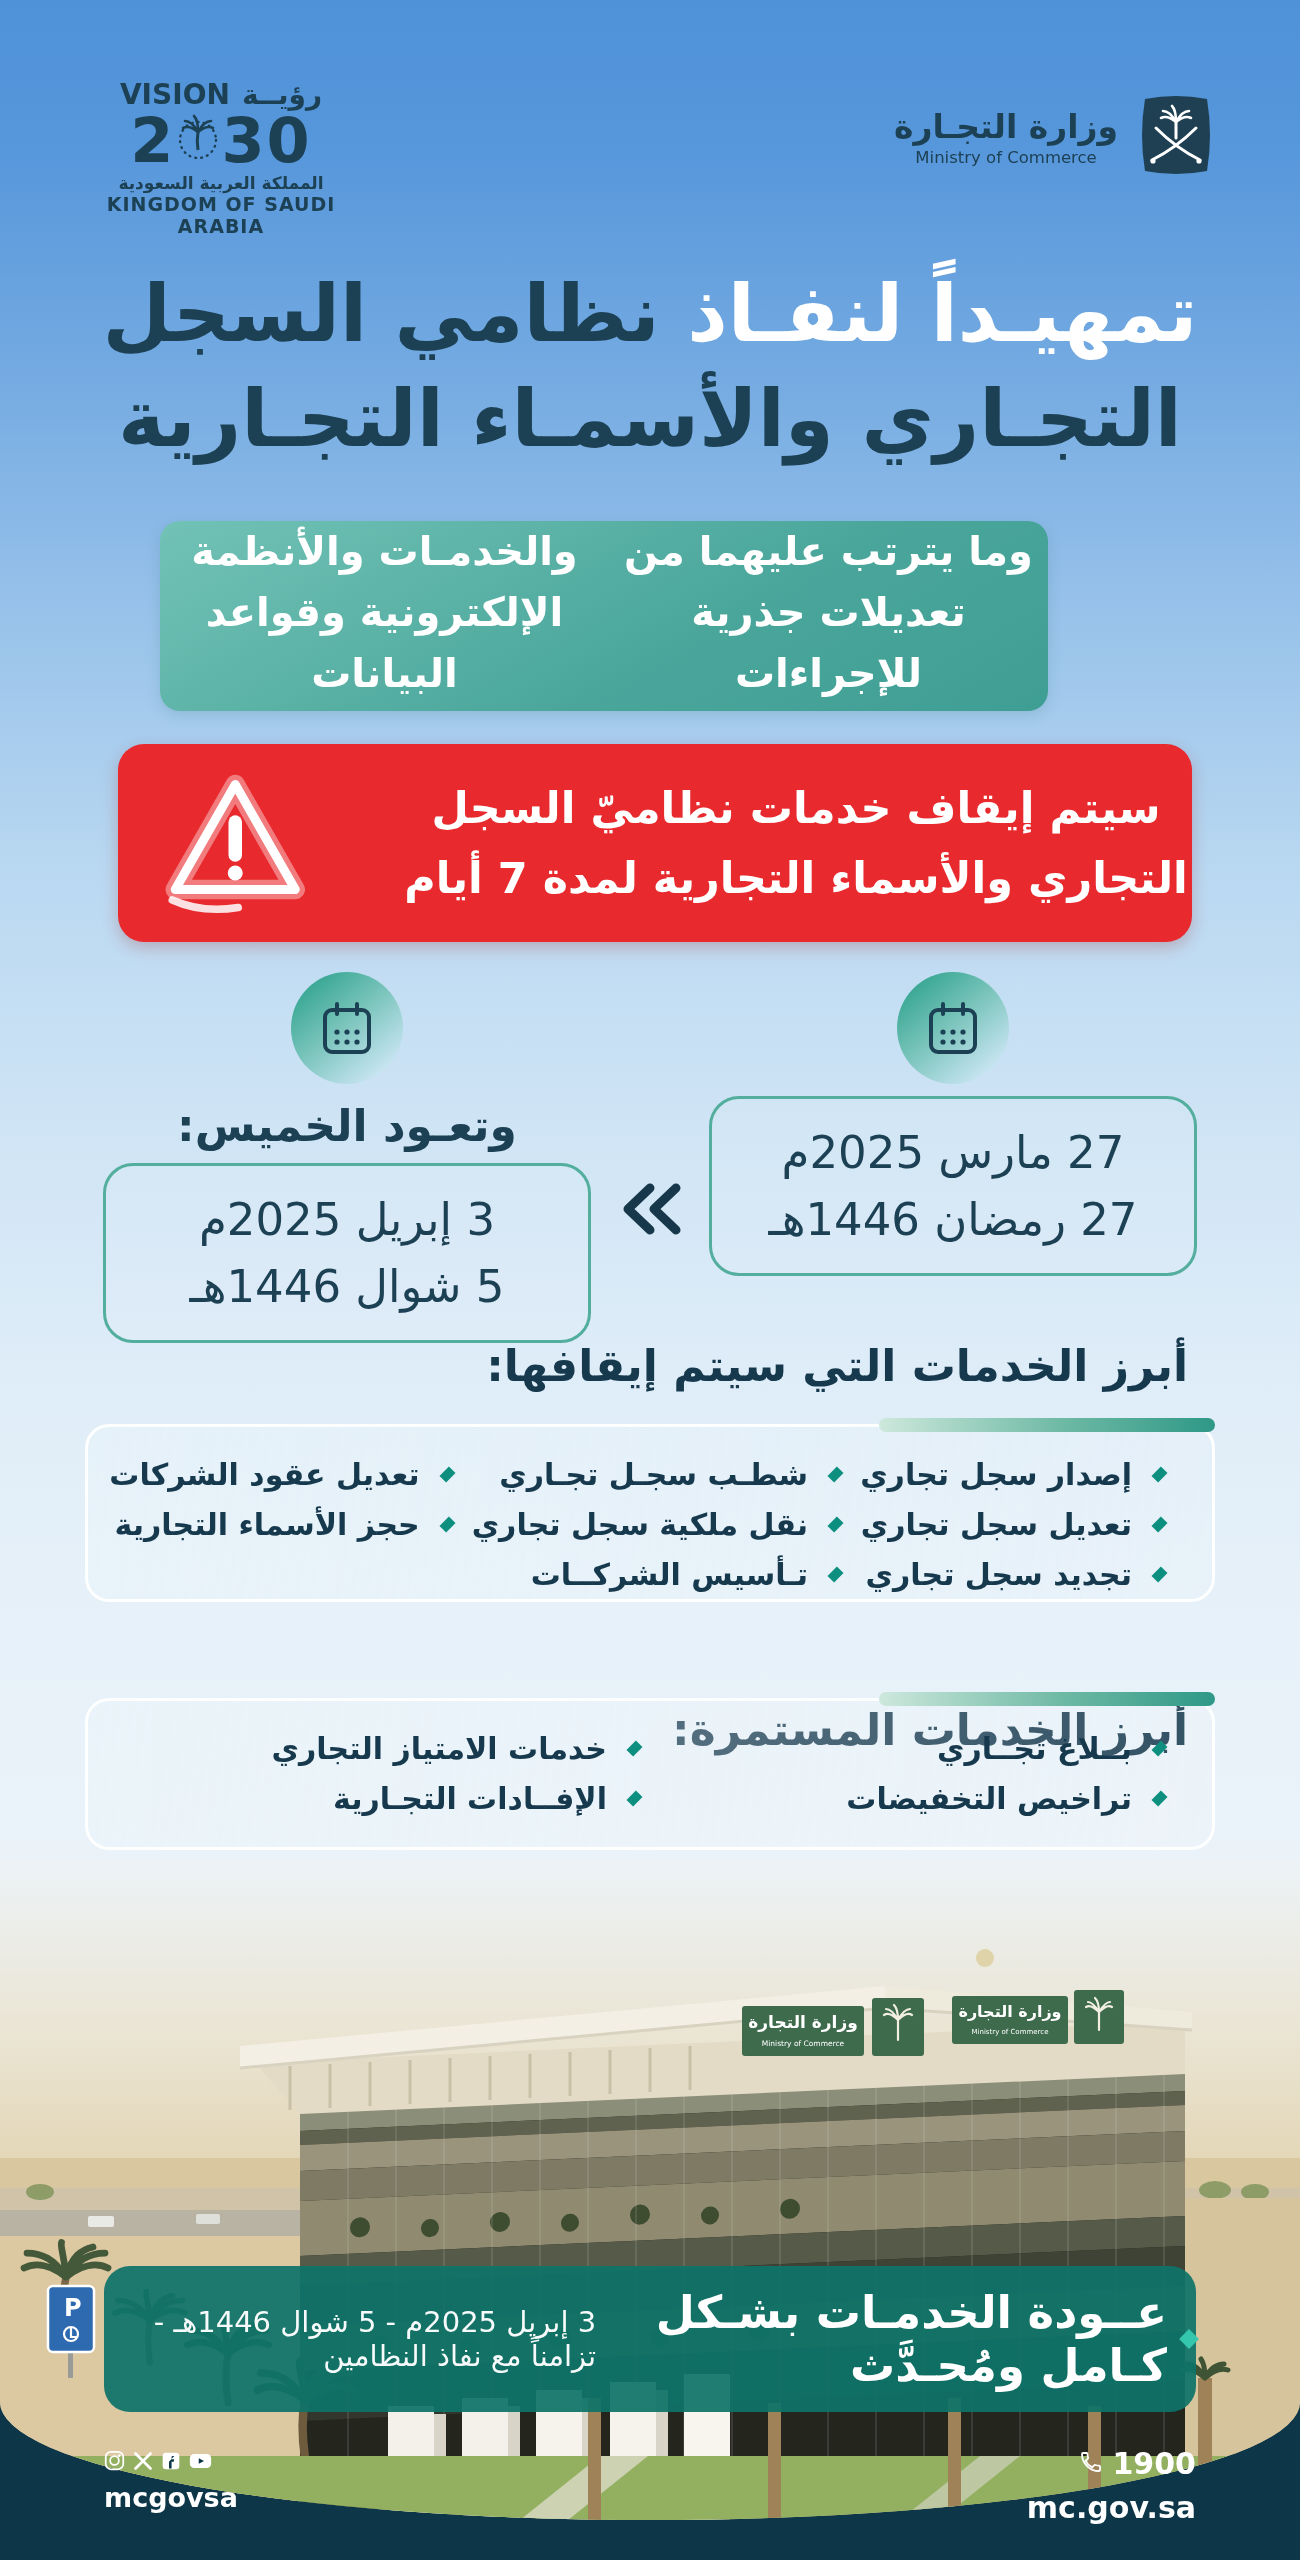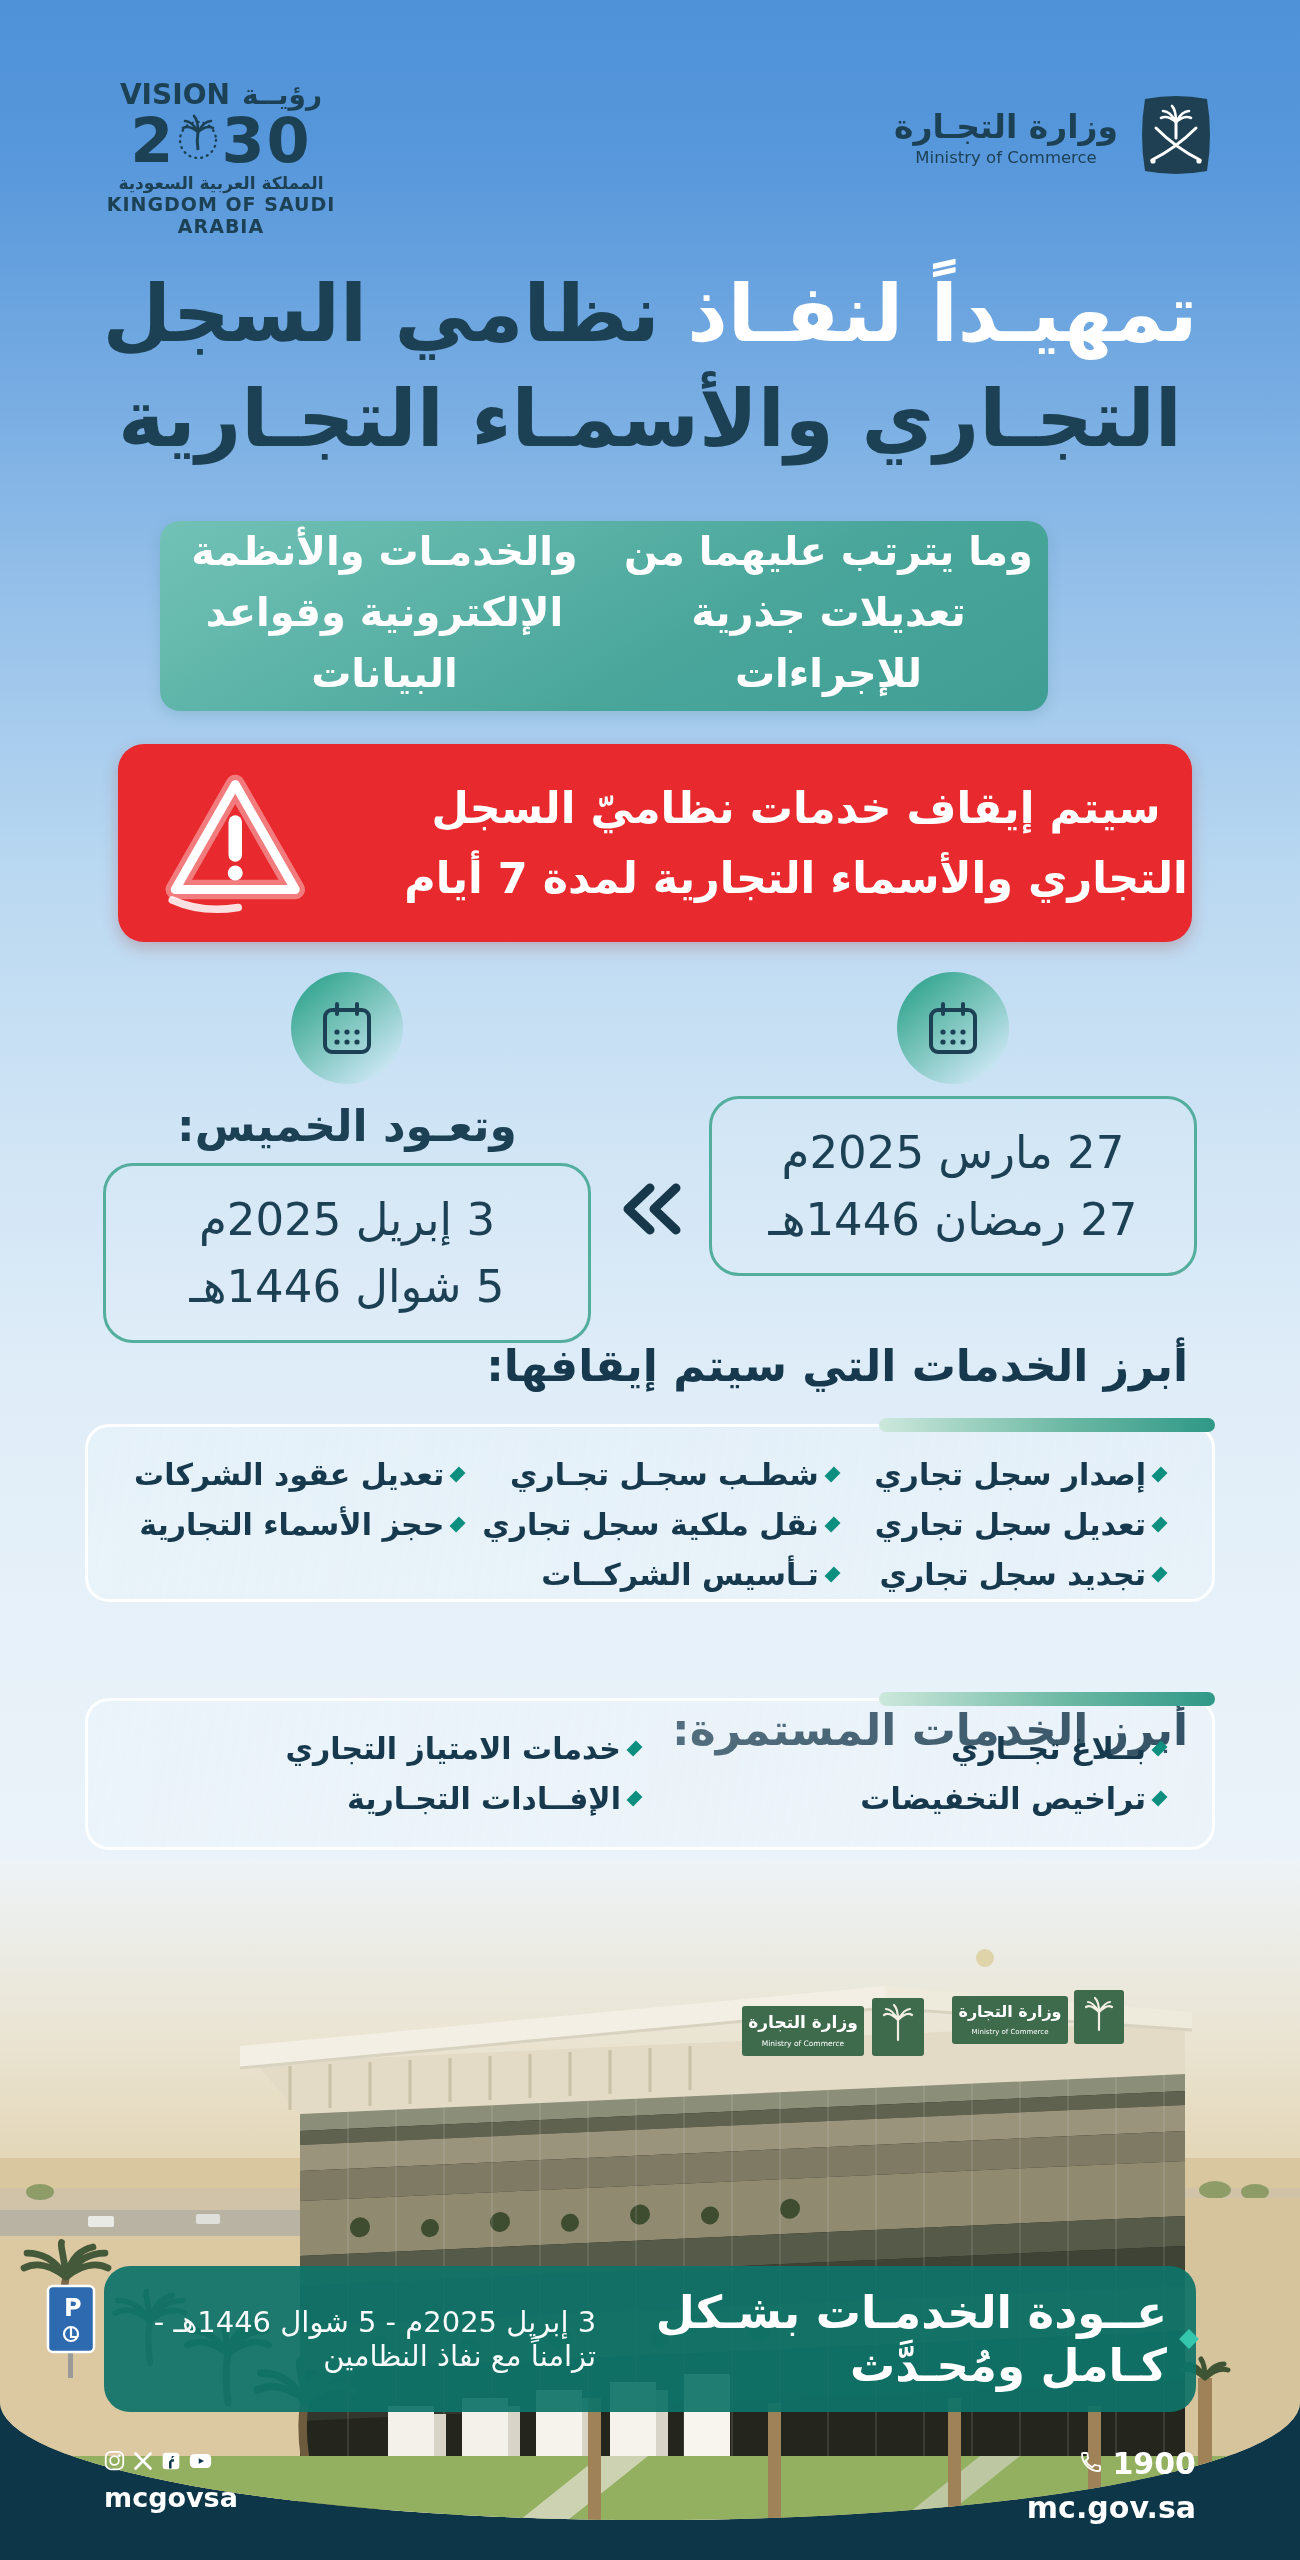--- a/index.html
+++ b/index.html
@@ -47,21 +47,21 @@
   .svc-heading.h1{top:1340px;}
   .svc-heading.h2{top:1704px;}
   .svc-box{position:absolute;left:85px;width:1130px;border:3px solid rgba(255,255,255,.95);border-radius:24px;
     background:linear-gradient(100deg,rgba(236,246,250,.45),rgba(255,255,255,.12));
     direction:rtl;display:grid;box-sizing:border-box;padding:30px 46px 24px;column-gap:18px;}
   .svc-box.box1{top:1424px;height:178px;grid-template-columns:1.02fr 1.12fr .86fr;}
   .svc-box.box2{top:1698px;height:152px;grid-template-columns:1fr 1fr;}
   .svc-bar{position:absolute;top:-9px;right:-3px;width:336px;height:14px;border-radius:8px;
     background:linear-gradient(90deg,#cde8dc 0%,#6db9a4 55%,#2f9887 100%);}
   .svc-col{display:flex;flex-direction:column;gap:15px;}
-  .svc-item{display:flex;align-items:center;gap:7px;font-weight:bold;font-size:30px;color:#16394e;white-space:nowrap;}
+  .svc-item{display:flex;align-items:center;gap:21px;font-weight:bold;font-size:30px;color:#16394e;white-space:nowrap;}
   .diamond{width:13px;height:13px;background:#0d8f7f;transform:rotate(45deg) scale(.72,1.02);flex:none;}
   
   .footer-bg{position:absolute;left:0;top:2380px;width:1300px;height:180px;background:#0d3748;z-index:1;}
   .photo{position:absolute;left:0;top:1858px;width:1300px;height:662px;z-index:2;
     border-radius:0 0 50% 50% / 0 0 118px 118px;overflow:hidden;text-align:center;}
   .photo svg{display:block;width:100%;height:100%;}
   .banner{position:absolute;left:104px;top:2266px;width:1092px;height:146px;border-radius:26px;z-index:3;
     background:rgba(14,115,104,.93);color:#fff;direction:rtl;
     display:flex;flex-direction:row;align-items:center;justify-content:center;gap:7px;}
   .banner-l1{display:flex;align-items:center;gap:15px;font-weight:bold;font-size:45px;}

